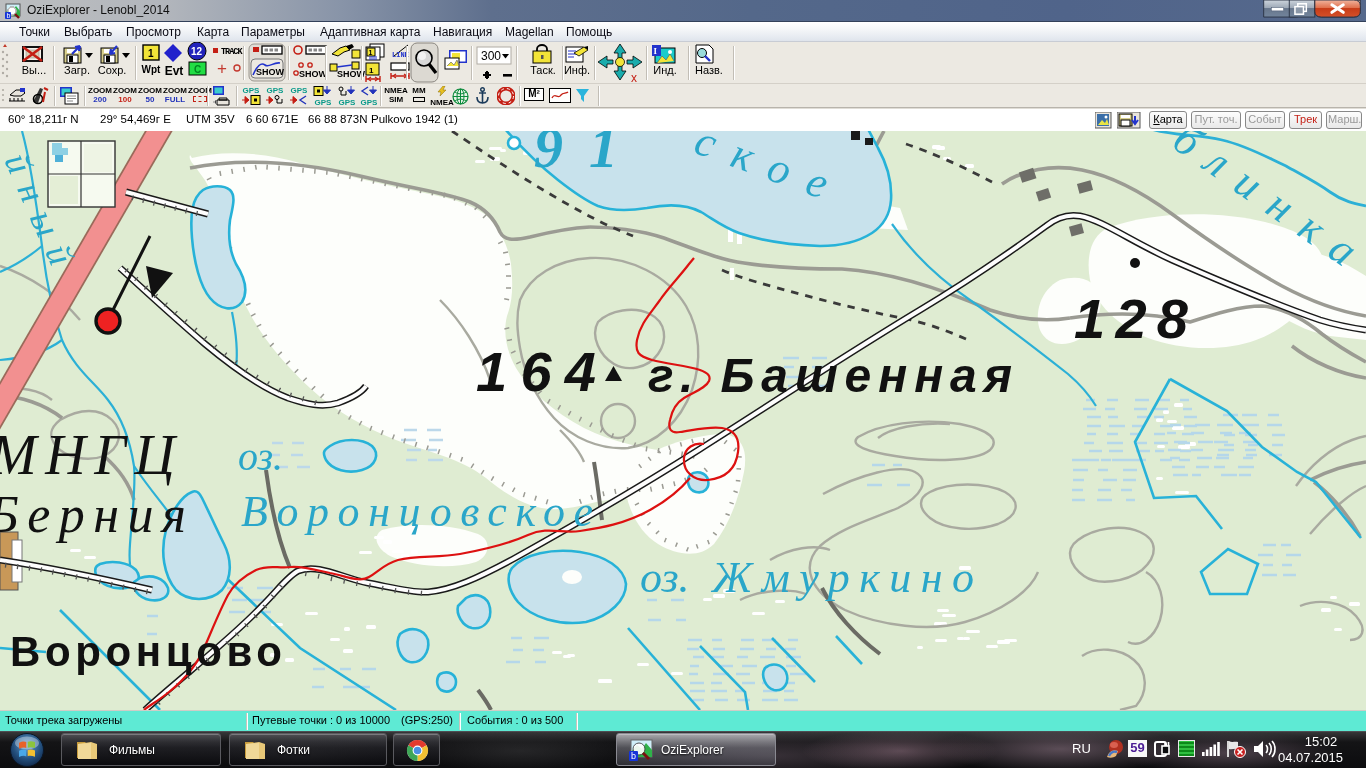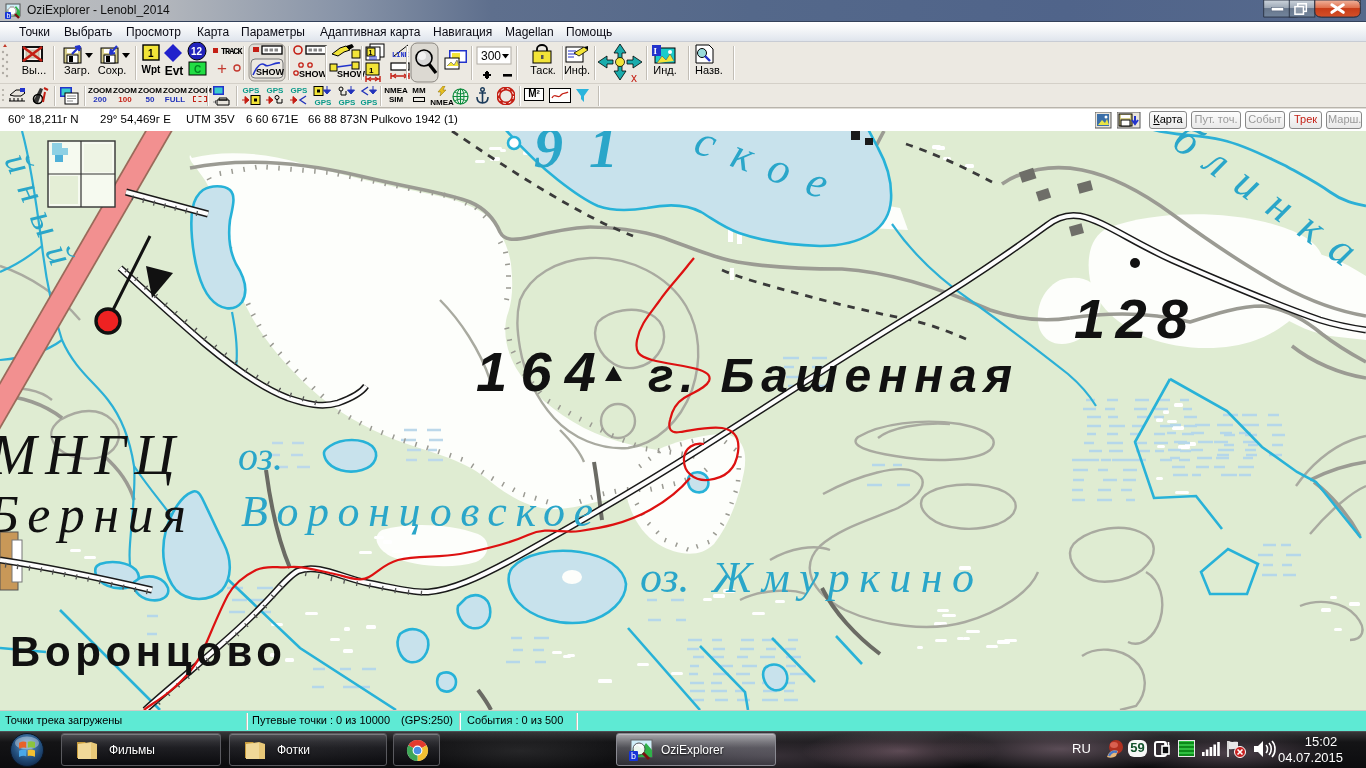--- a/index.html
+++ b/index.html
@@ -763,21 +763,21 @@
     <span class="t" style="left:44px">OziExplorer</span>
   </div>
 
   <div class="abs" style="left:1072px;top:10px;color:#fff;font-size:13px">RU</div>
   <svg class="abs" style="left:1105px;top:8px" width="20" height="20" viewBox="0 0 20 20">
         <circle cx="11" cy="8" r="7" fill="#b03020"></circle>
         <ellipse cx="9" cy="6" rx="4" ry="3" fill="#d86050"></ellipse>
         <path d="M2 18 C4 12 8 10 13 12 L11 17 C8 19 5 19 2 18 Z" fill="#e8b87a"></path>
         <path d="M4 17 C6 13 9 12 12 13" stroke="#4a78c8" stroke-width="2.4" fill="none"></path>
       </svg>
-  <div class="abs" style="left:1128px;top:9px;width:19px;height:17px;background:#f8f8f8;color:#14532d;font-weight:bold;font-size:13px;text-align:center;border-radius:6px">59</div>
+  <div class="abs" style="left:1128px;top:9px;width:19px;height:17px;background:#f8f8f8;color:#4c1d95;font-weight:bold;font-size:13px;text-align:center;border-radius:0">59</div>
   <svg class="abs" style="left:1153px;top:8px" width="20" height="20" viewBox="0 0 20 20">
         <rect x="2" y="3" width="11" height="14" rx="2" fill="none" stroke="#fff" stroke-width="2"></rect>
         <rect x="9" y="7" width="7" height="8" fill="#0c0c0e" stroke="#fff" stroke-width="1.6"></rect>
         <path d="M12 3 v4 M15.5 3 v4" stroke="#fff" stroke-width="1.6"></path>
       </svg>
   <div class="abs" style="left:1178px;top:9px;width:17px;height:17px;background:#0f9f1f;border:1.4px solid #e8e8e8;background-image:repeating-linear-gradient(0deg,#0c8a1a 0 2px,#2fc040 2px 4px),repeating-linear-gradient(90deg,#0c8a1a 0 2px,#2fc040 2px 4px)"></div>
   <svg class="abs" style="left:1202px;top:9px" width="20" height="18" viewBox="0 0 20 18">
         <g fill="#fff">
           <rect x="0" y="12" width="2.6" height="4"></rect>
           <rect x="3.8" y="9.5" width="2.6" height="6.5"></rect>

